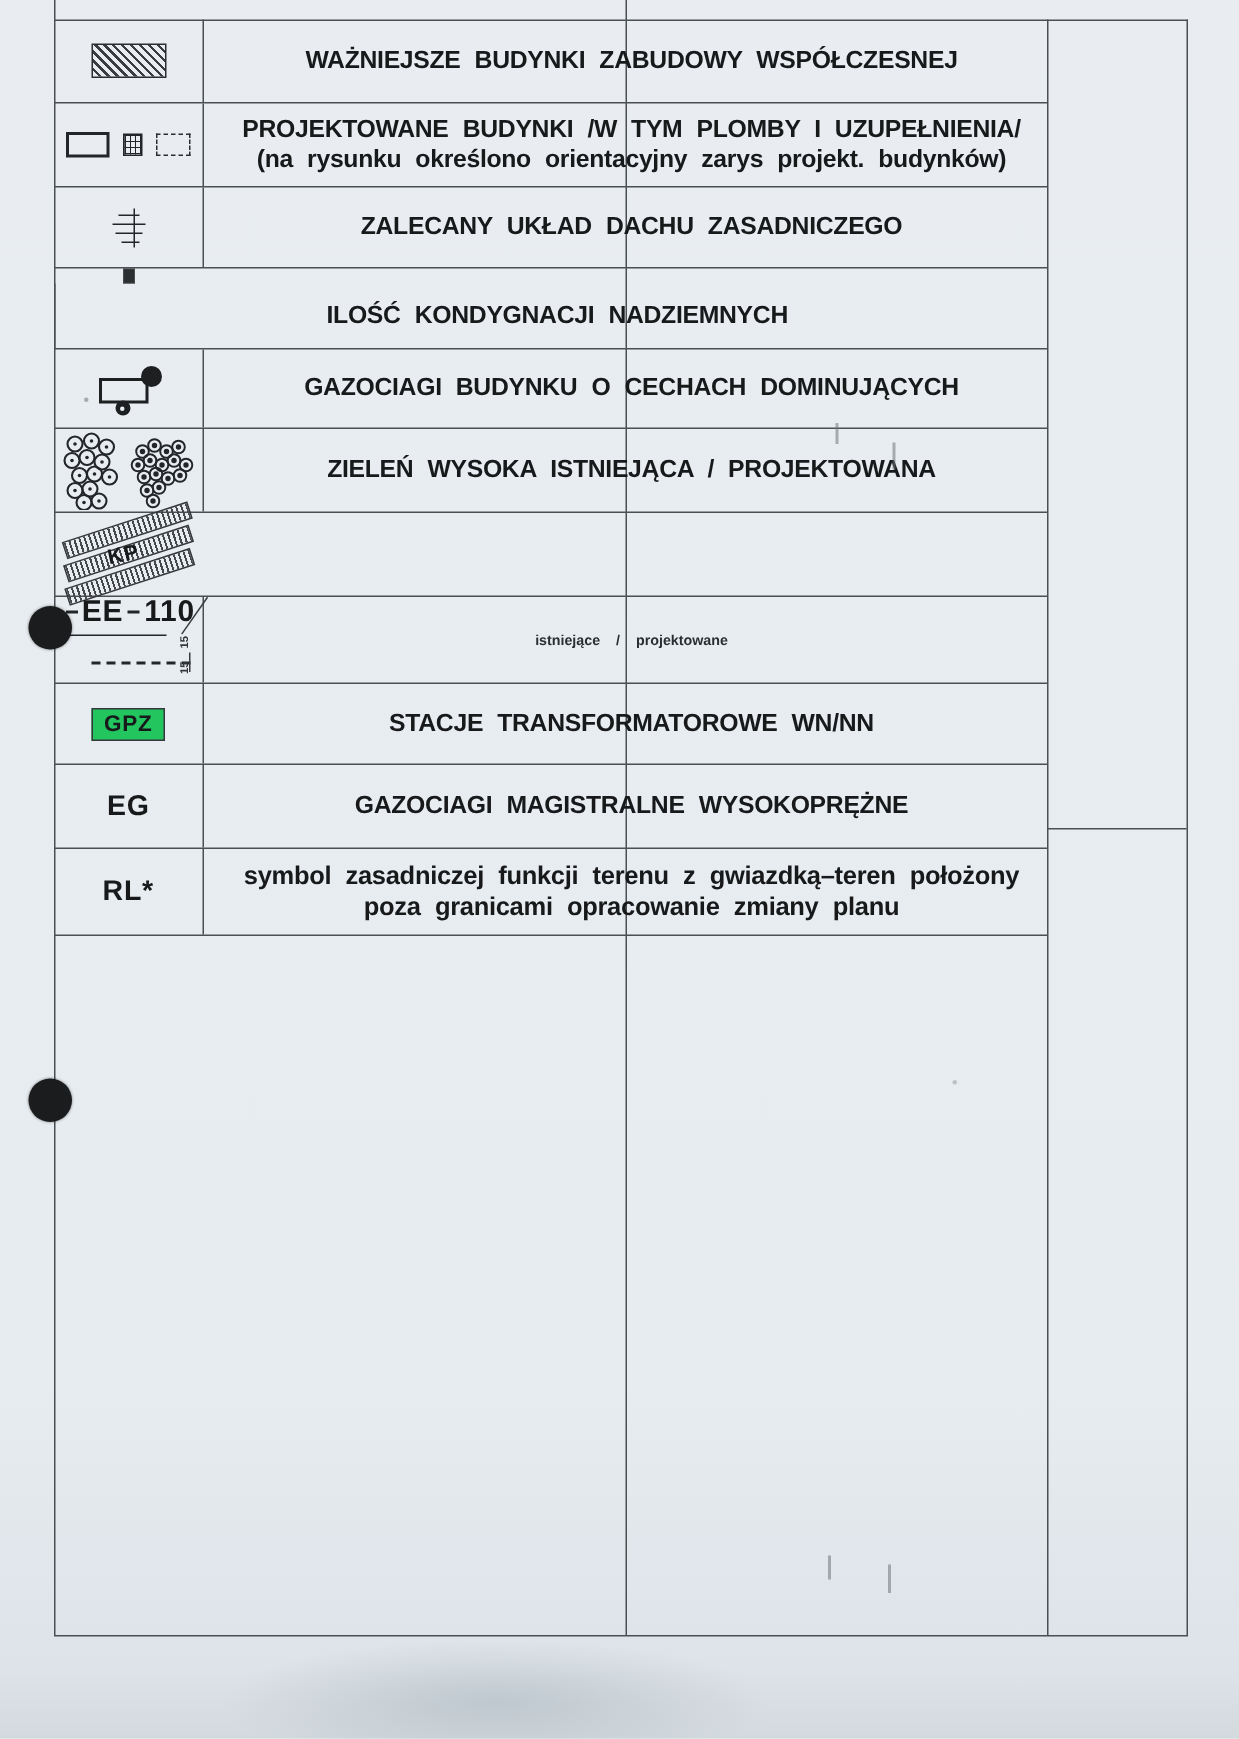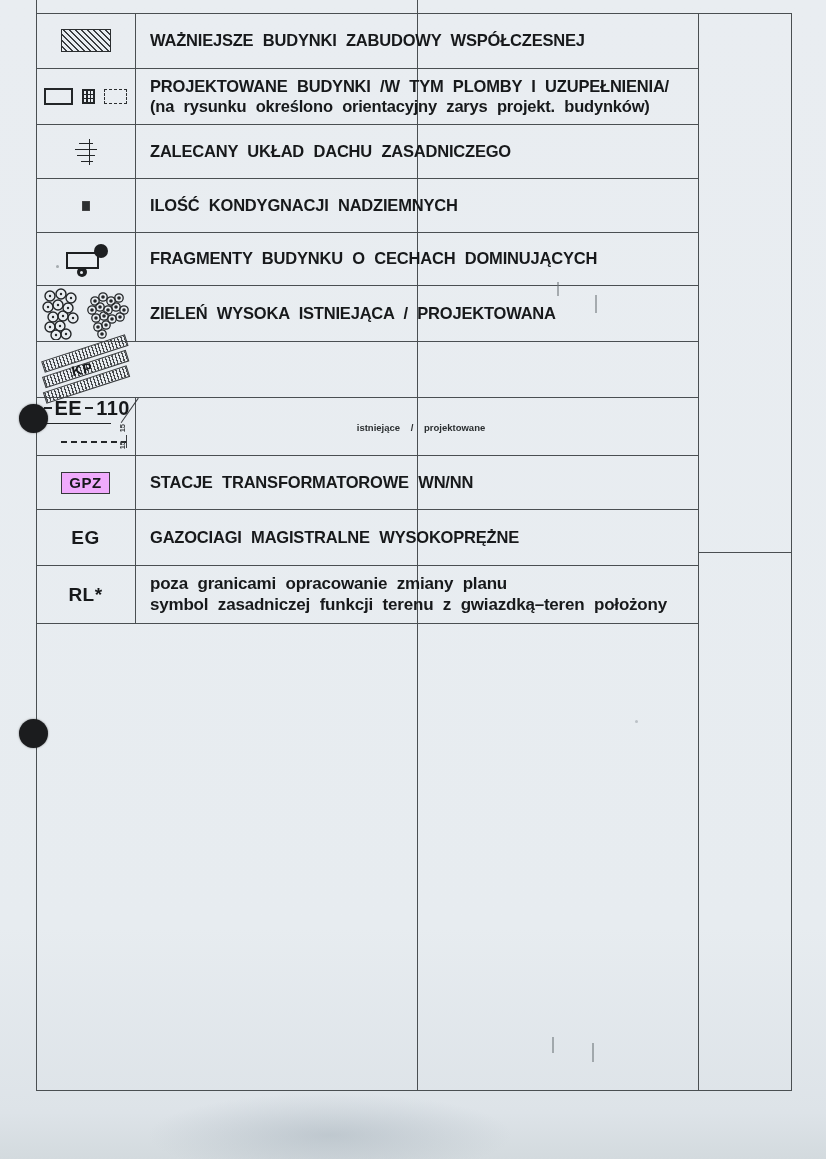--- a/index.html
+++ b/index.html
@@ -17,21 +17,21 @@
   .hline{height:1px;}
 
   
   .legend{position:absolute;left:36px;top:13px;width:662px;}
   .title-row{height:49px;display:flex;align-items:center;justify-content:center;
     border-bottom:1px solid #4a4f52;}
   .title-row span{font-weight:bold;font-size:20px;letter-spacing:8px;word-spacing:6px;white-space:nowrap;}
   .row{display:flex;border-bottom:1px solid #4a4f52;}
   .sym{width:99px;display:flex;align-items:center;justify-content:center;position:relative;}
   .desc{flex:1;border-left:1px solid #4a4f52;padding:4px 6px 4px 14px;
-    display:flex;flex-direction:column;justify-content:center;}
+    display:flex;flex-direction:column;justify-content:center;align-items:center;}
   .cap{font-weight:bold;font-size:16.5px;word-spacing:5px;letter-spacing:-0.2px;line-height:1.18;}
   .cap-lc{font-weight:bold;font-size:17px;word-spacing:5px;letter-spacing:-0.2px;line-height:1.2;}
   .subcap{font-weight:bold;font-size:9.5px;word-spacing:8px;text-align:center;margin-top:1px;color:#2a2e30;}
 
   
   .hatchrect{width:48px;height:21px;border:1.5px solid #2b2e30;
     background:repeating-linear-gradient(45deg, rgba(0,0,0,0) 0 2.6px, #3a3d40 2.6px 4.2px);}
   .shapes{display:flex;align-items:center;gap:9px;}
   .rect-thick{width:25px;height:13px;border:2.5px solid #232628;}
   .grid-sq{width:11px;height:13px;border:1.6px solid #232628;
@@ -56,21 +56,21 @@
   .ee{position:relative;width:100px;height:52px;margin-left:-6px;}
   .ee .txt{position:absolute;left:8px;top:-4px;font-weight:bold;font-size:20px;letter-spacing:0.5px;white-space:nowrap;display:flex;align-items:center;}
   .ee .dash{display:inline-block;width:8px;height:1.8px;background:#232628;margin:0 3px;}
   .ee .solid{position:absolute;left:4px;top:22px;width:74px;height:1.6px;background:#232628;}
   .ee .tickL{position:absolute;left:4px;top:16px;width:1.3px;height:14px;background:#3a3d40;}
   .ee .diag{position:absolute;left:58px;top:21px;width:30px;height:1.3px;background:#3a3d40;
     transform:rotate(125deg);transform-origin:right center;}
   .ee .dashed{position:absolute;left:28px;top:40px;width:66px;height:0;border-top:2.4px dashed #232628;}
   .ee .tickR{position:absolute;left:93px;top:34px;width:1.3px;height:13px;background:#3a3d40;}
   .ee .s15{position:absolute;font-size:7.5px;font-weight:bold;color:#35383a;writing-mode:vertical-rl;transform:rotate(180deg);letter-spacing:0;}
-  .gpz{border:1.4px solid #35383a;padding:1px 7px 2px;font-weight:bold;font-size:15px;letter-spacing:0.5px;background:#f0abfc;}
+  .gpz{border:1.4px solid #35383a;padding:1px 7px 2px;font-weight:bold;font-size:15px;letter-spacing:0.5px;background:#22c55e;}
   .bigsym{font-weight:bold;font-size:19px;letter-spacing:0.5px;}
   .greens{display:block;}
 
   
   .punch{position:absolute;width:29px;height:29px;border-radius:50%;background:#1b1c1e;
     box-shadow:0 0 2px rgba(0,0,0,.5);}
 
   .artifact{position:absolute;background:#6e7478;opacity:.55;}
 </style>
 </head>
@@ -118,41 +118,41 @@
         <div class="h" style="left:2px;top:10px;width:22px;"></div>
         <div class="h" style="left:4px;top:16px;width:18px;"></div>
         <div class="h" style="left:8px;top:22px;width:12px;"></div>
       </div>
     </div>
     <div class="desc">
       <div class="cap">ZALECANY UKŁAD DACHU ZASADNICZEGO</div>
     </div>
   </div>
 
-  <div class="row" style="height:53px;">
+  <div class="row" style="height:53px;flex-direction:column;">
     <div class="sym">
       <div class="tiny-sq"></div>
     </div>
     <div class="desc">
       <div class="cap">ILOŚĆ KONDYGNACJI NADZIEMNYCH</div>
     </div>
   </div>
 
   <div class="row" style="height:52px;">
     <div class="sym">
       <div class="frag">
         <div class="box"></div>
         <div class="big"></div>
         <div class="small">
             <i></i>
           </div>
       </div>
     </div>
     <div class="desc">
-      <div class="cap">FRAGMENTY BUDYNKU O CECHACH DOMINUJĄCYCH</div>
+      <div class="cap">GAZOCIAGI BUDYNKU O CECHACH DOMINUJĄCYCH</div>
     </div>
   </div>
 
   <div class="row" style="height:55px;">
     <div class="sym">
       <svg class="greens" width="92" height="52" viewBox="0 0 92 52">
         <g fill="none" stroke="#232628" stroke-width="1.4">
           <circle cx="10" cy="8" r="5"></circle>
             <circle cx="21" cy="6" r="5"></circle>
             <circle cx="31" cy="10" r="5"></circle>
@@ -276,22 +276,22 @@
     <div class="desc">
       <div class="cap">GAZOCIAGI MAGISTRALNE WYSOKOPRĘŻNE</div>
     </div>
   </div>
 
   <div class="row" style="height:57px;">
     <div class="sym">
       <div class="bigsym">RL*</div>
     </div>
     <div class="desc">
+      <div class="cap-lc">symbol zasadniczej funkcji terenu z gwiazdką–teren położony</div>
       <div class="cap-lc">poza granicami opracowanie zmiany planu</div>
-      <div class="cap-lc">symbol zasadniczej funkcji terenu z gwiazdką–teren położony</div>
     </div>
   </div>
 
 </div>
 
 <div class="punch" style="left:19px;top:404px;"></div>
 <div class="punch" style="left:19px;top:719px;"></div>
 
 <div class="artifact" style="left:557px;top:282px;width:1.5px;height:14px;"></div>
 <div class="artifact" style="left:595px;top:295px;width:1.5px;height:18px;"></div>

